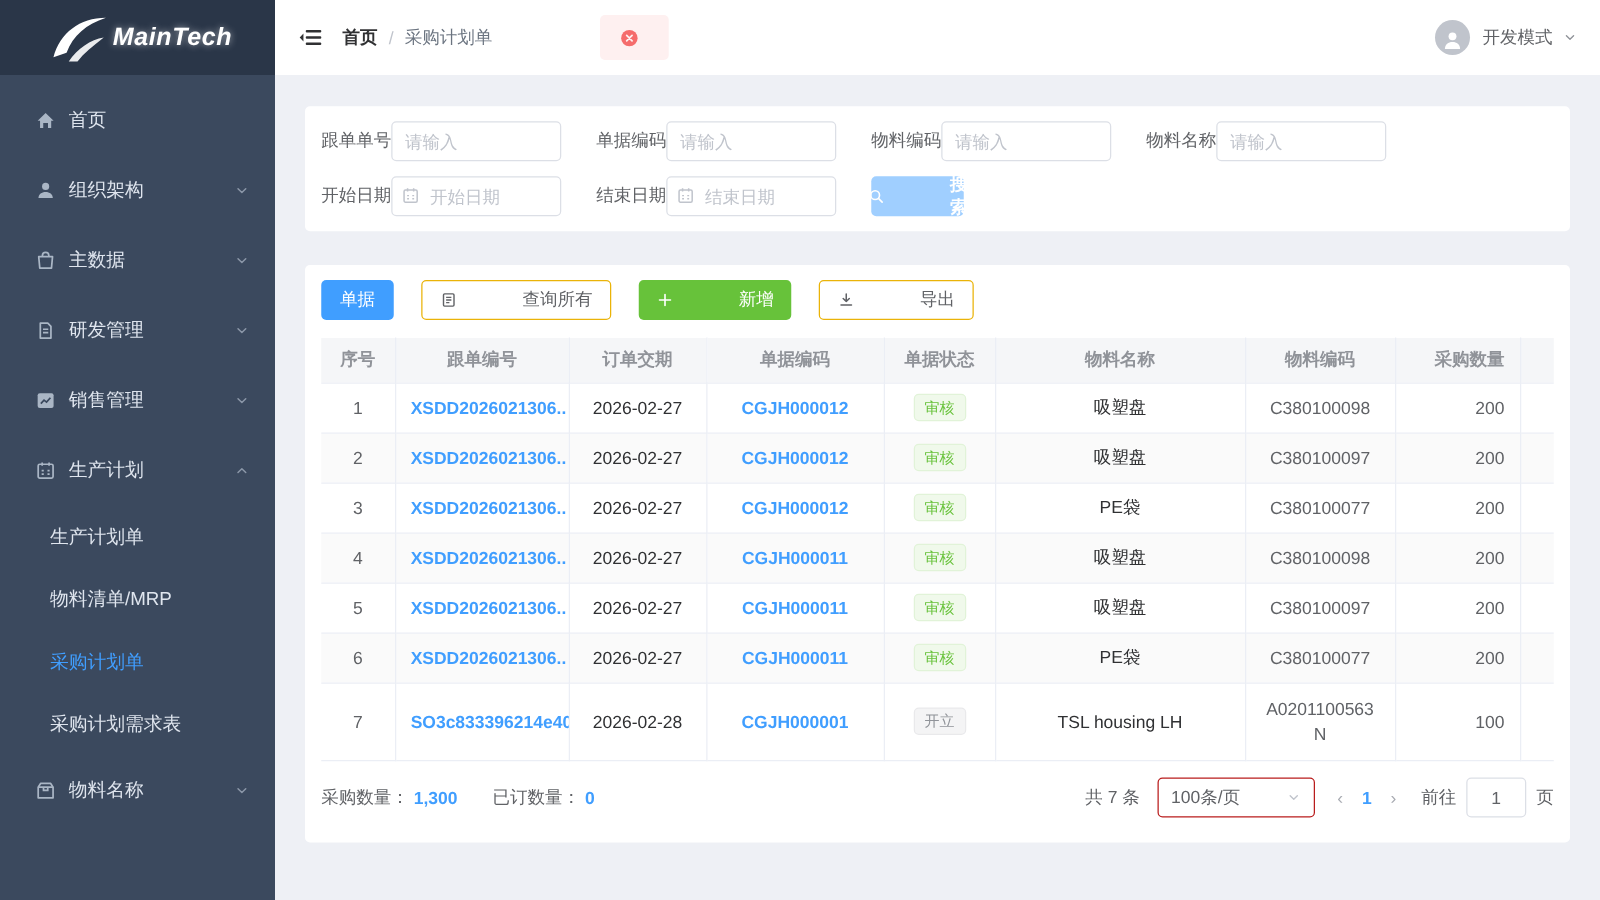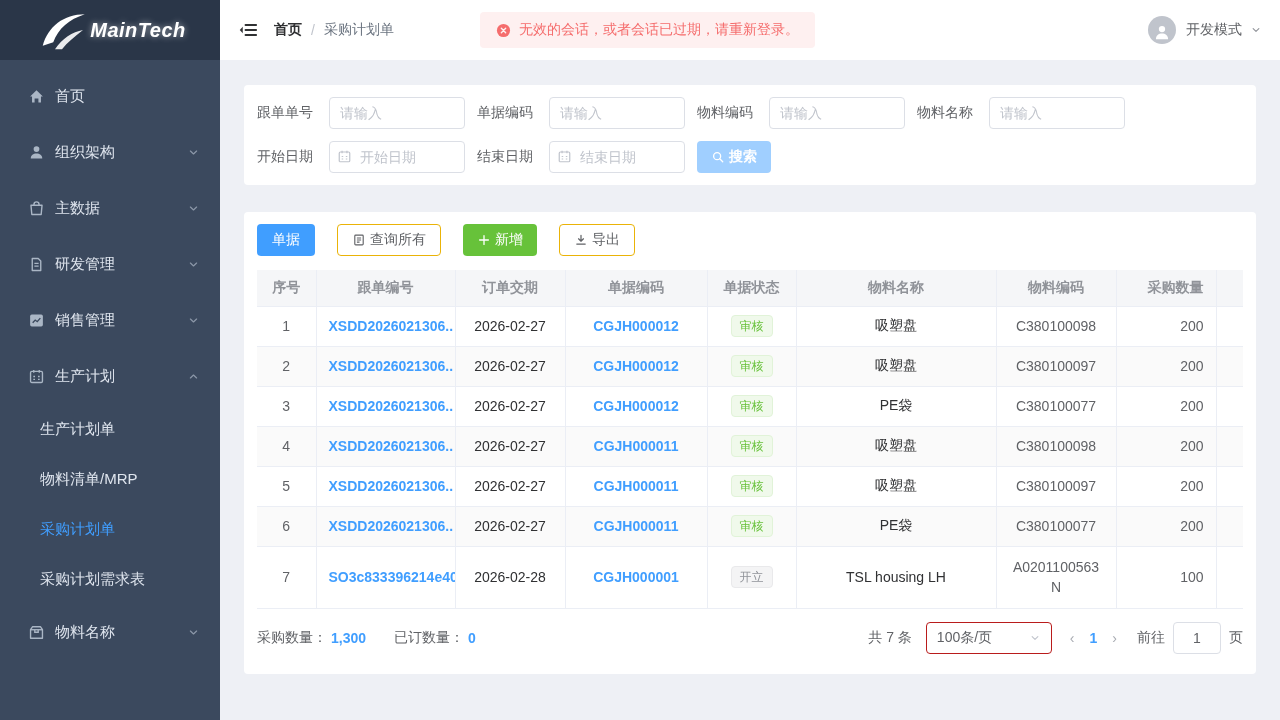--- a/index.html
+++ b/index.html
@@ -43,27 +43,27 @@
   .content { flex:1; background:#eef0f5; padding:25px 24px 0; overflow:hidden; }
   .card { background:#fff; border-radius:4px; }
 
   
   .filter-card { height:100px; padding:12px 13px; margin-bottom:14px; }
   .f-row { display:flex; align-items:center; height:32px; }
   .f-row + .f-row { margin-top:12px; }
   .f-fields { display:flex; align-items:flex-start; }
   .f-item { display:flex; align-items:center; width:220px; flex:none; }
   .f-label { width:56px; font-size:14px; color:#606266; flex:none; }
-  .f-ctrl { margin-left:16px; position:relative; }
+  .f-ctrl { margin-left:0; position:relative; }
   .f-input { width:136px; height:32px; border:1px solid #dcdfe6; border-radius:4px; padding:0 10px; font-size:14px; color:#606266; outline:none; background:#fff; }
   .f-input::placeholder { color:#c0c4cc; }
   .f-input.date { padding-left:30px; }
   .date-ic { position:absolute; left:8px; top:8px; width:15px; height:15px; color:#c0c4cc; display:flex; pointer-events:none; }
   .date-ic svg { width:15px; height:15px; }
-  .btn { height:32px; border-radius:4px; border:none; font-size:14px; display:inline-flex; align-items:center; justify-content:center; cursor:pointer; font-family:inherit; }
+  .btn { height:32px; border-radius:4px; border:none; font-size:14px; display:inline-flex; align-items:center; justify-content:center; cursor:pointer; font-family:inherit;gap:48px; }
   .btn .bic { width:14px; height:14px; display:flex; margin-right:4px; }
   .btn .bic svg { width:14px; height:14px; }
   .search-btn { width:74px; background:#a0cfff; color:#fff; font-weight:bold; }
 
   
   .table-card { height:462px; padding:12px 13px 0;margin-top:27px; }
   .toolbar { display:flex; align-items:center; margin-bottom:14px; }
   .btn-primary { background:#409eff; color:#fff; width:58px; }
   .btn-success { background:#67c23a; color:#fff; padding:0 14px; }
   .btn-plain { background:#fff; color:#606266; border:1px solid #eab308; padding:0 14px; }
@@ -235,21 +235,20 @@
         <span class="sep">/</span>
         <span class="c2">采购计划单</span>
       </div>
       <div class="alert">
         <span class="ic">
             <svg viewBox="0 0 16 16">
               <circle cx="8" cy="8" r="7" fill="#f56c6c"></circle>
               <path d="M5.7 5.7l4.6 4.6M10.3 5.7l-4.6 4.6" stroke="#fef0f0" stroke-width="1.5" stroke-linecap="round"></path>
             </svg>
           </span>
-        <span class="msg">无效的会话，或者会话已过期，请重新登录。</span>
       </div>
       <div class="user-zone">
         <span class="avatar">
             <svg viewBox="0 0 16 16">
               <circle cx="8" cy="5.4" r="2.8" fill="#fff"></circle>
               <path d="M2.6 14.4c0-3.2 2.4-5 5.4-5s5.4 1.8 5.4 5z" fill="#fff"></path>
             </svg>
           </span>
         <span class="user-name">开发模式</span>
         <span class="user-chev">

